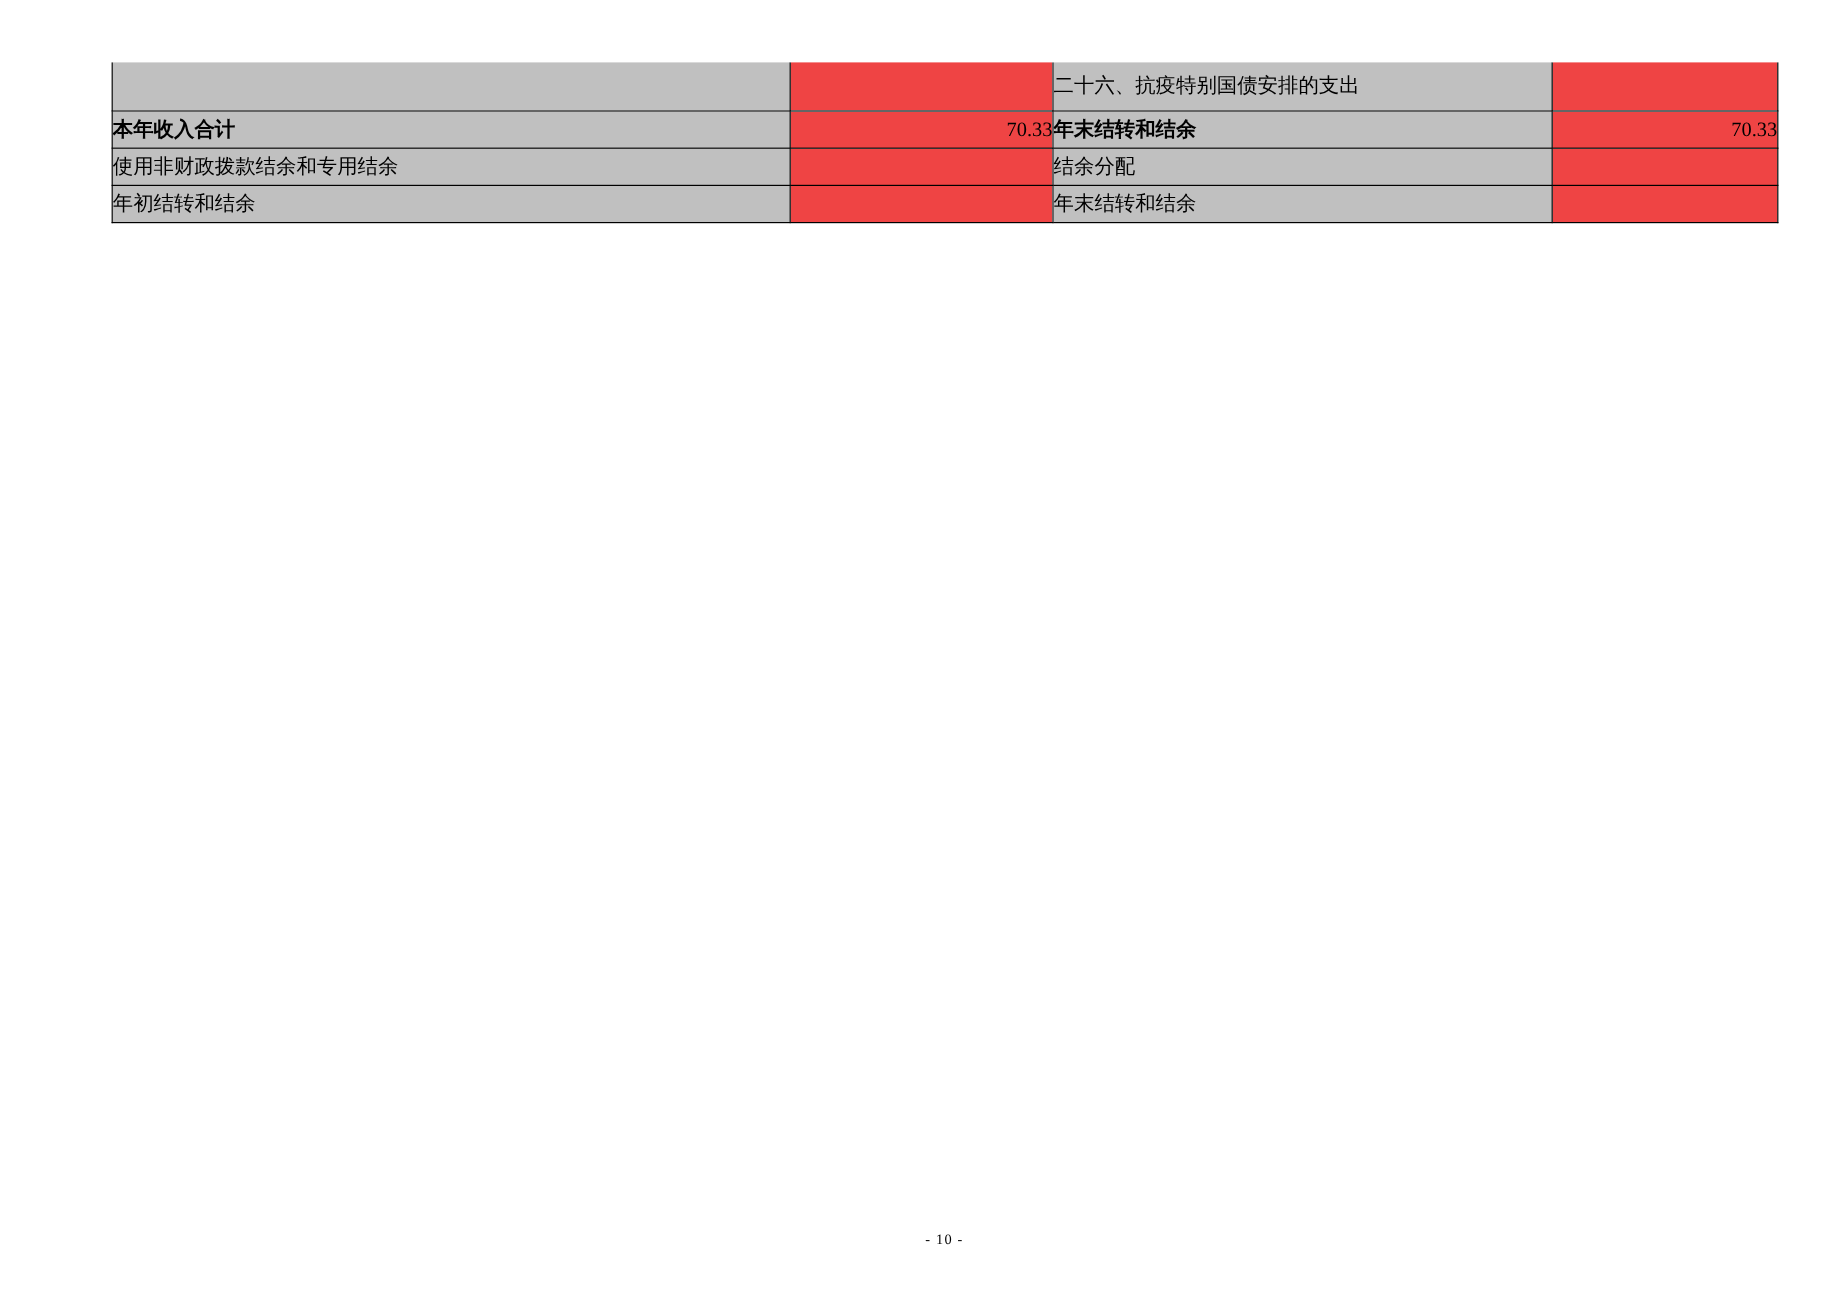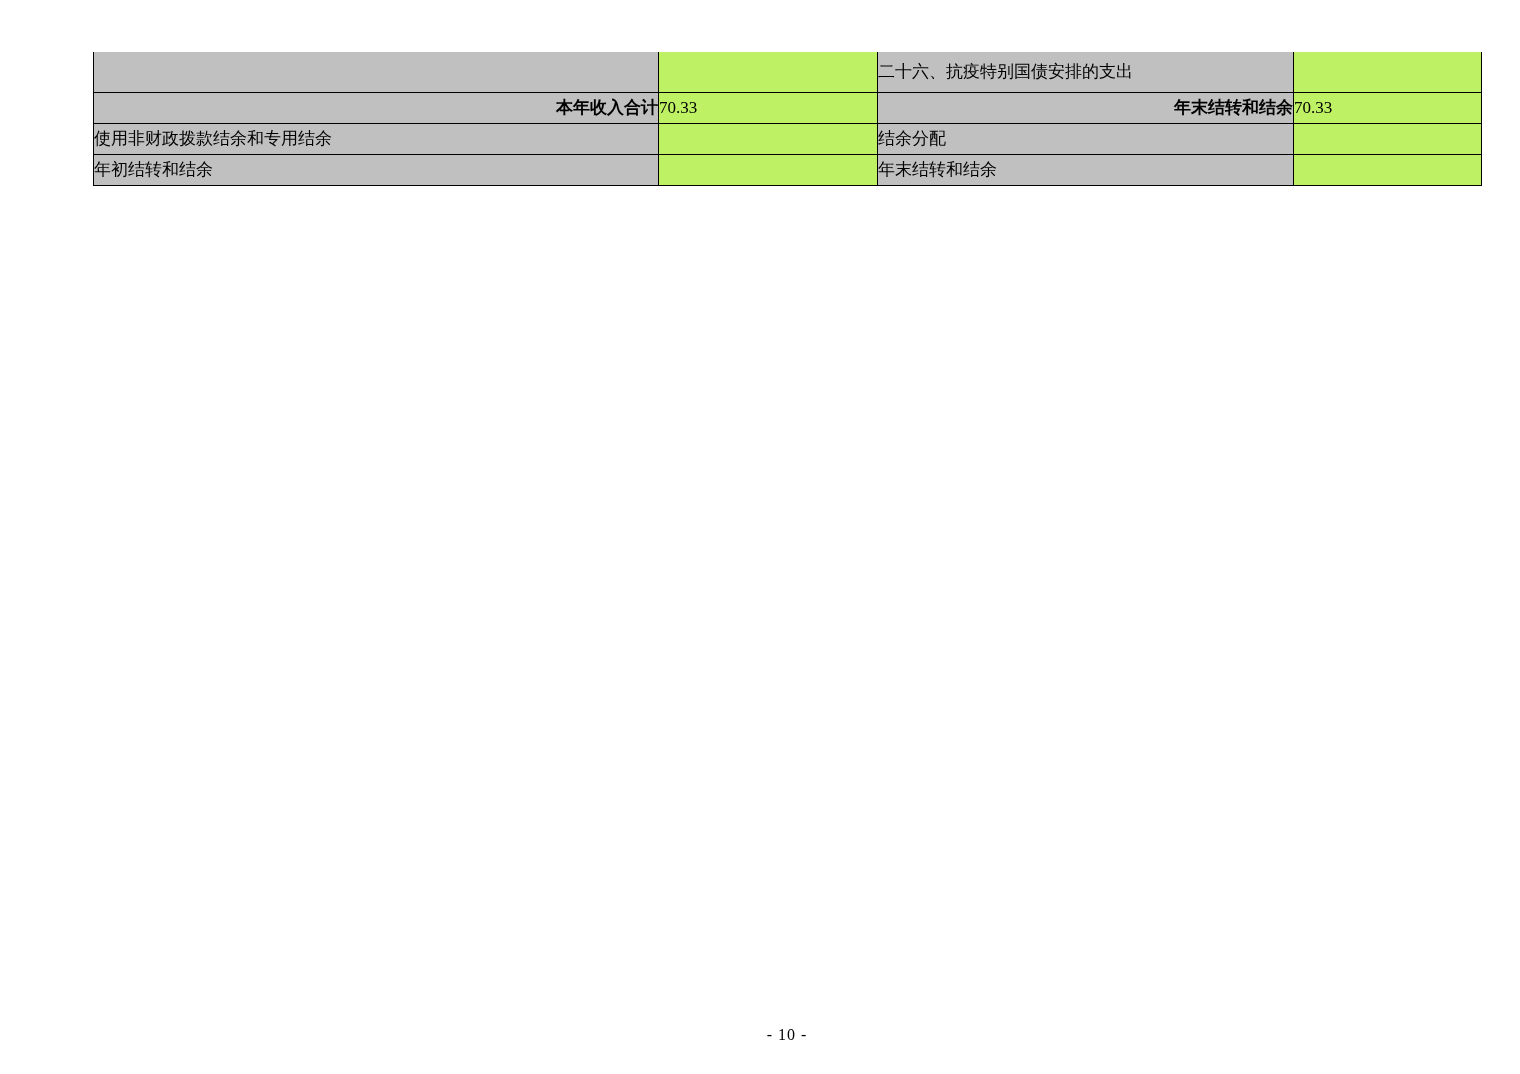--- a/index.html
+++ b/index.html
@@ -44,47 +44,47 @@
     border-top: none;
     height: 40px;
     margin-left: 16px;
   }
   td.gray { background: #c0c0c0; }
   td.label {
     text-align: left;
     padding-left: 4px;
   }
   td.total {
-    text-align: right;
+    text-align: left;
     font-weight: bold;
     padding-left: 0;
     font-family: Liberation Serif, serif;
   }
   td.value {
-    background: #bef264;
-    text-align: left;
+    background: #ef4444;
+    text-align: right;
     padding-right: 3px;
   }
   .notes {
     position: absolute;
     left: 93px;
     top: 200px;
     width: 1388px;
     font-size: 17px;
     line-height: 30px;
   }
   .note-line { white-space: nowrap; }
   .note-line.indented { padding-left: 58px; }
   .page-number {
     position: absolute;
     left: 93px;
     top: 1026px;
     width: 1388px;
     text-align: center;
-    font-size: 16px;
+    font-size: 12px;
     letter-spacing: 1px;
   }
 </style>
 </head>
 <body>
 
 <div class="page">
 
   <table class="fin-table">
     <colgroup>

